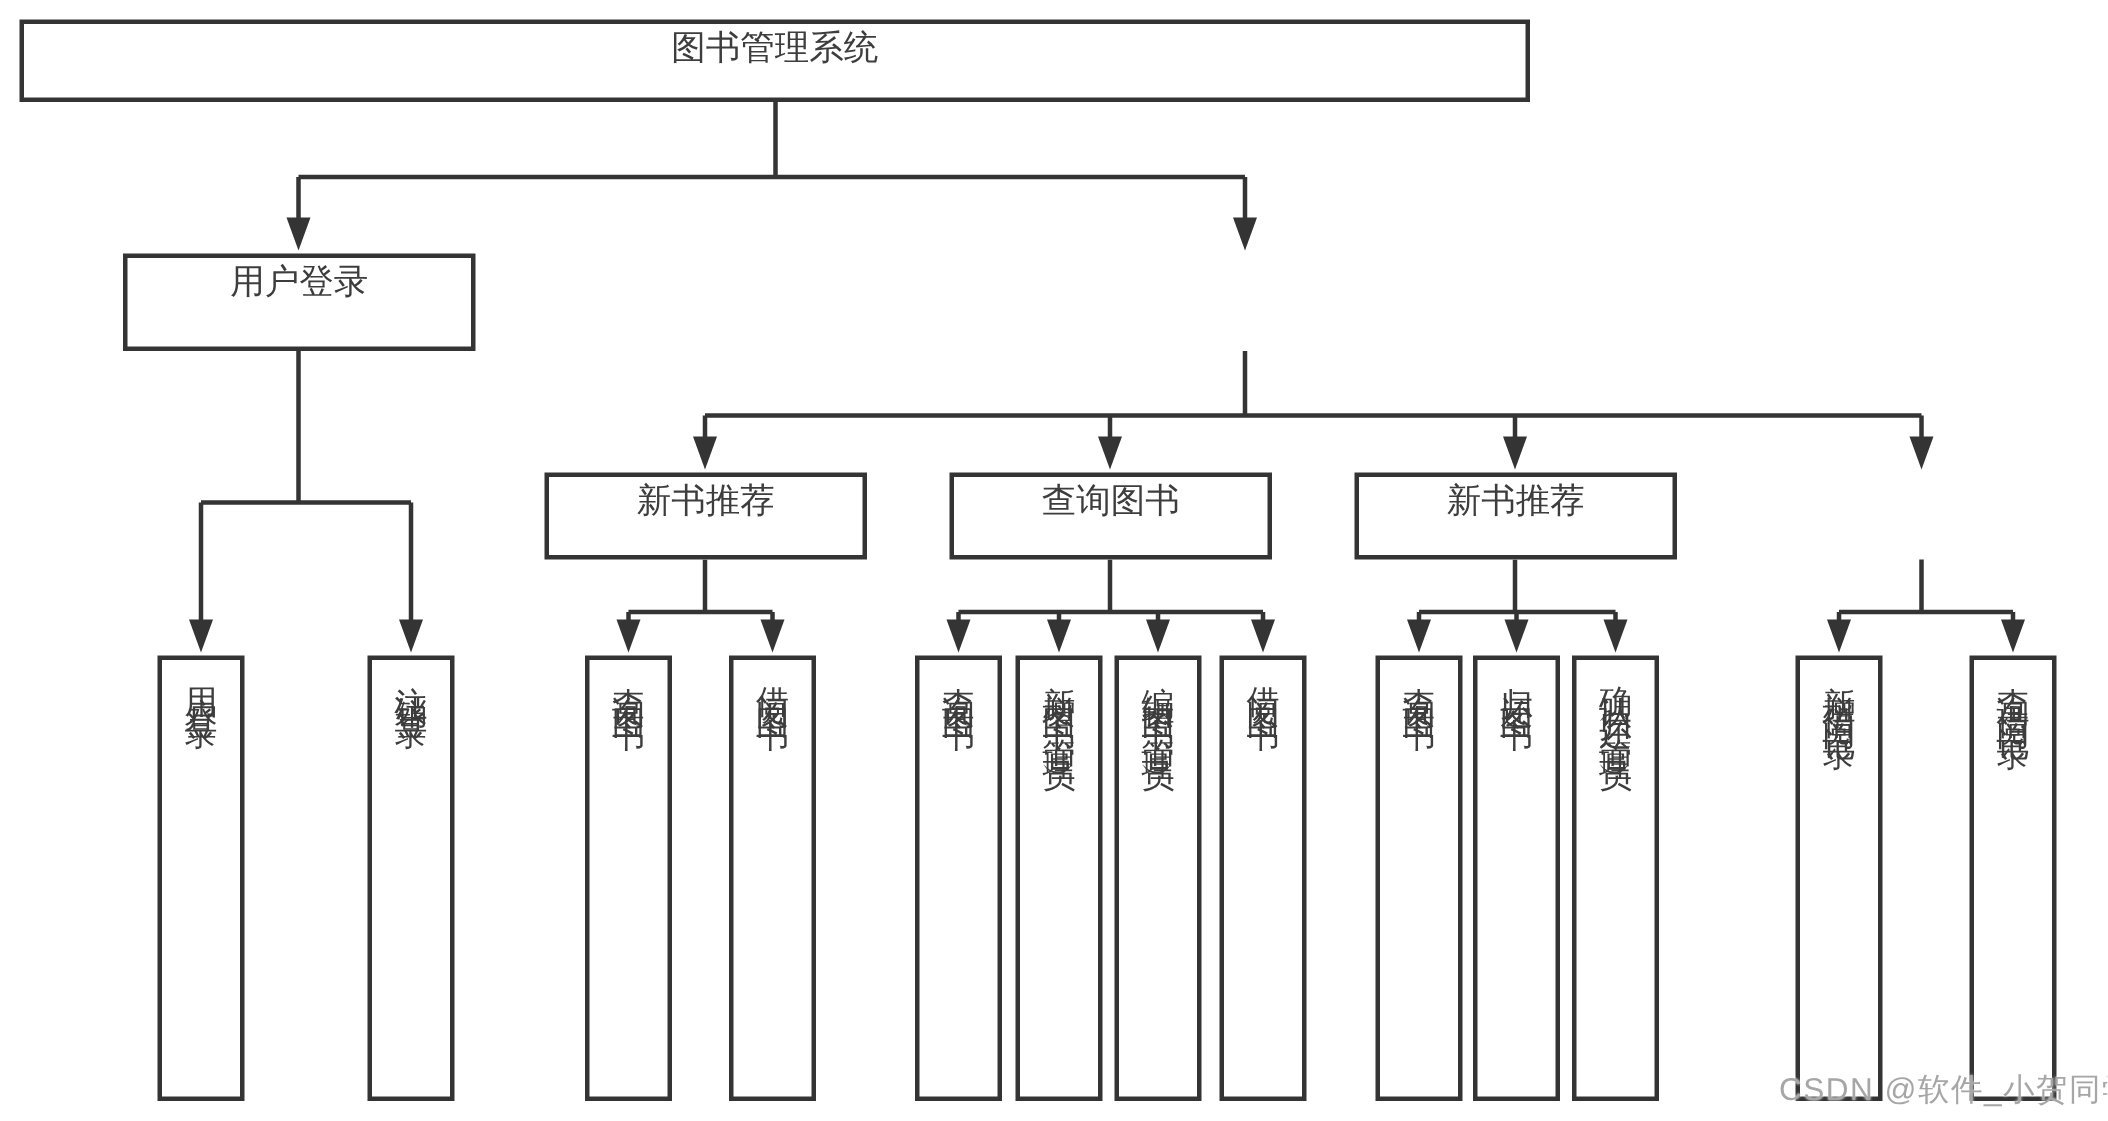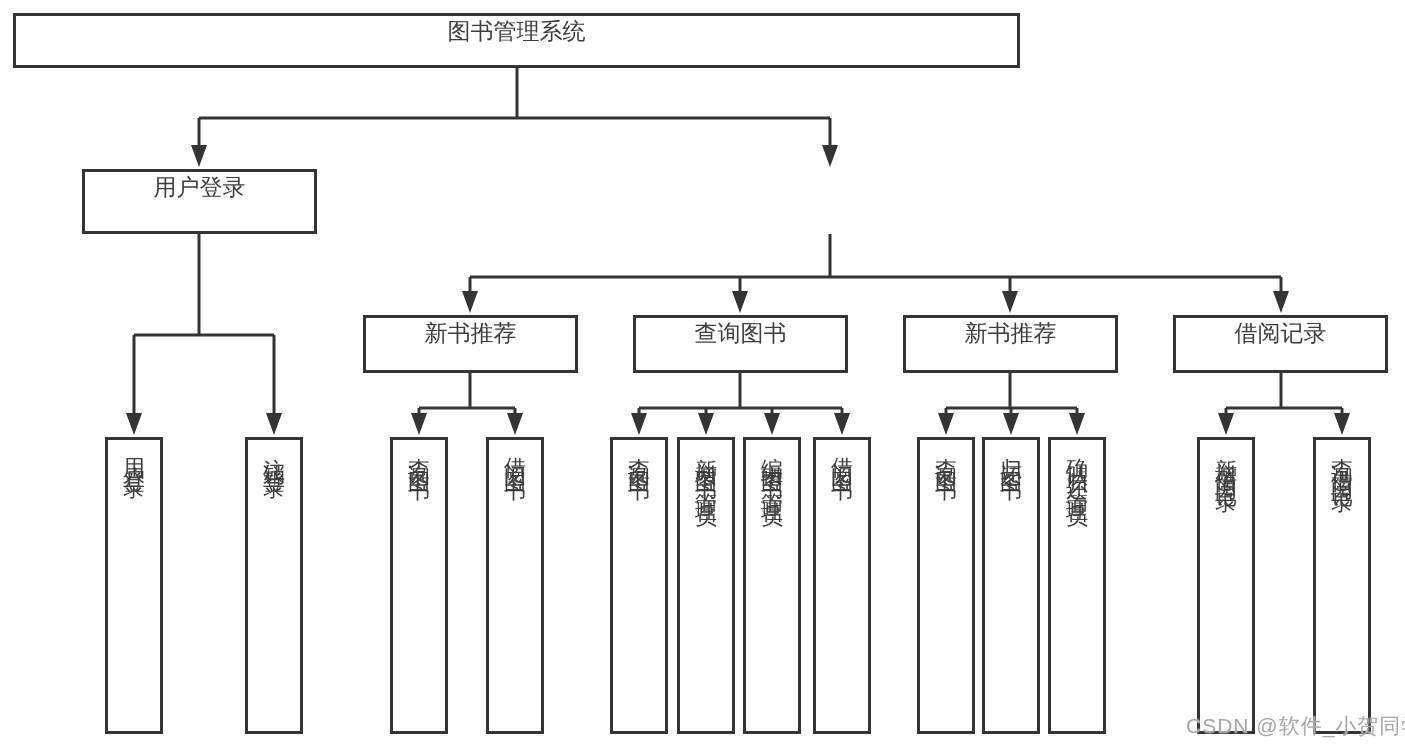--- a/index.html
+++ b/index.html
@@ -80,23 +80,20 @@
 
   <div class="box l3" style="left:363px">
     <span class="lbl">新书推荐</span>
   </div>
   <div class="box l3" style="left:633px">
     <span class="lbl">查询图书</span>
   </div>
   <div class="box l3" style="left:903px">
     <span class="lbl">新书推荐</span>
   </div>
-  <div class="box l3" style="left:1173px">
-    <span class="lbl">借阅记录</span>
-  </div>
 
   <div class="box v" style="left:105px">
     <span class="lbl">用户登录</span>
   </div>
   <div class="box v" style="left:245px">
     <span class="lbl">注销登录</span>
   </div>
 
   <div class="box v" style="left:390px">
     <span class="lbl">查询图书</span>

